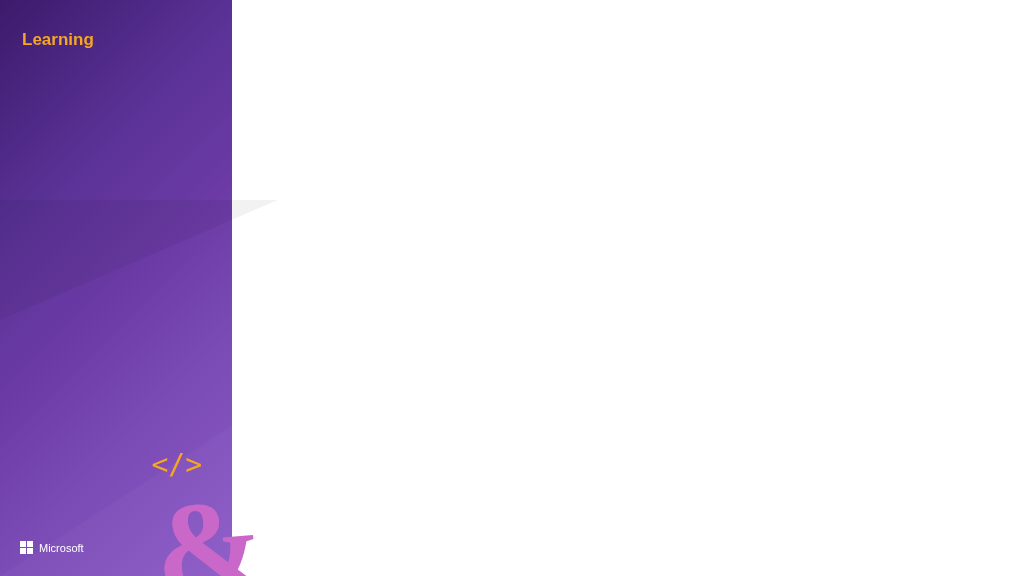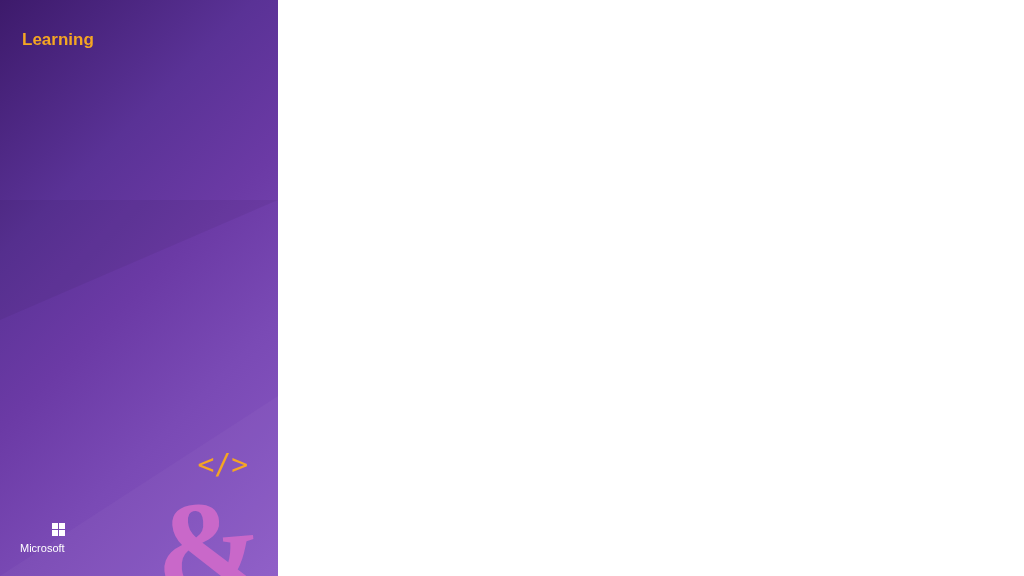--- a/index.html
+++ b/index.html
@@ -8,21 +8,21 @@
       box-sizing: border-box;
     }
     body {
       width: 1024px;
       height: 576px;
       font-family: "Segoe UI", Arial, sans-serif;
       display: flex;
       overflow: hidden;
     }
     .sidebar {
-      width: 278px;
+      width: 232px;
       height: 576px;
       background: linear-gradient(135deg, #3d1a6b 0%, #5a3296 30%, #6b3aa5 50%, #7a4ab5 70%, #8d5bc7 100%);
       position: relative;
       flex-shrink: 0;
     }
     .learning-label {
       position: absolute;
       top: 30px;
       left: 22px;
       color: #f5a623;
@@ -55,23 +55,22 @@
       color: #c968c9;
       font-family: Georgia, serif;
       line-height: 1;
       transform: rotate(-5deg);
     }
     .ms-logo {
       position: absolute;
       bottom: 22px;
       left: 20px;
       display: flex;
-      align-items: flex-end;
+      align-items: center;
       gap: 6px;
-      flex-direction: column;
     }
     .ms-squares {
       display: grid;
       grid-template-columns: 6px 6px;
       grid-template-rows: 6px 6px;
       gap: 1px;
     }
     .ms-square {
       width: 6px;
       height: 6px;

